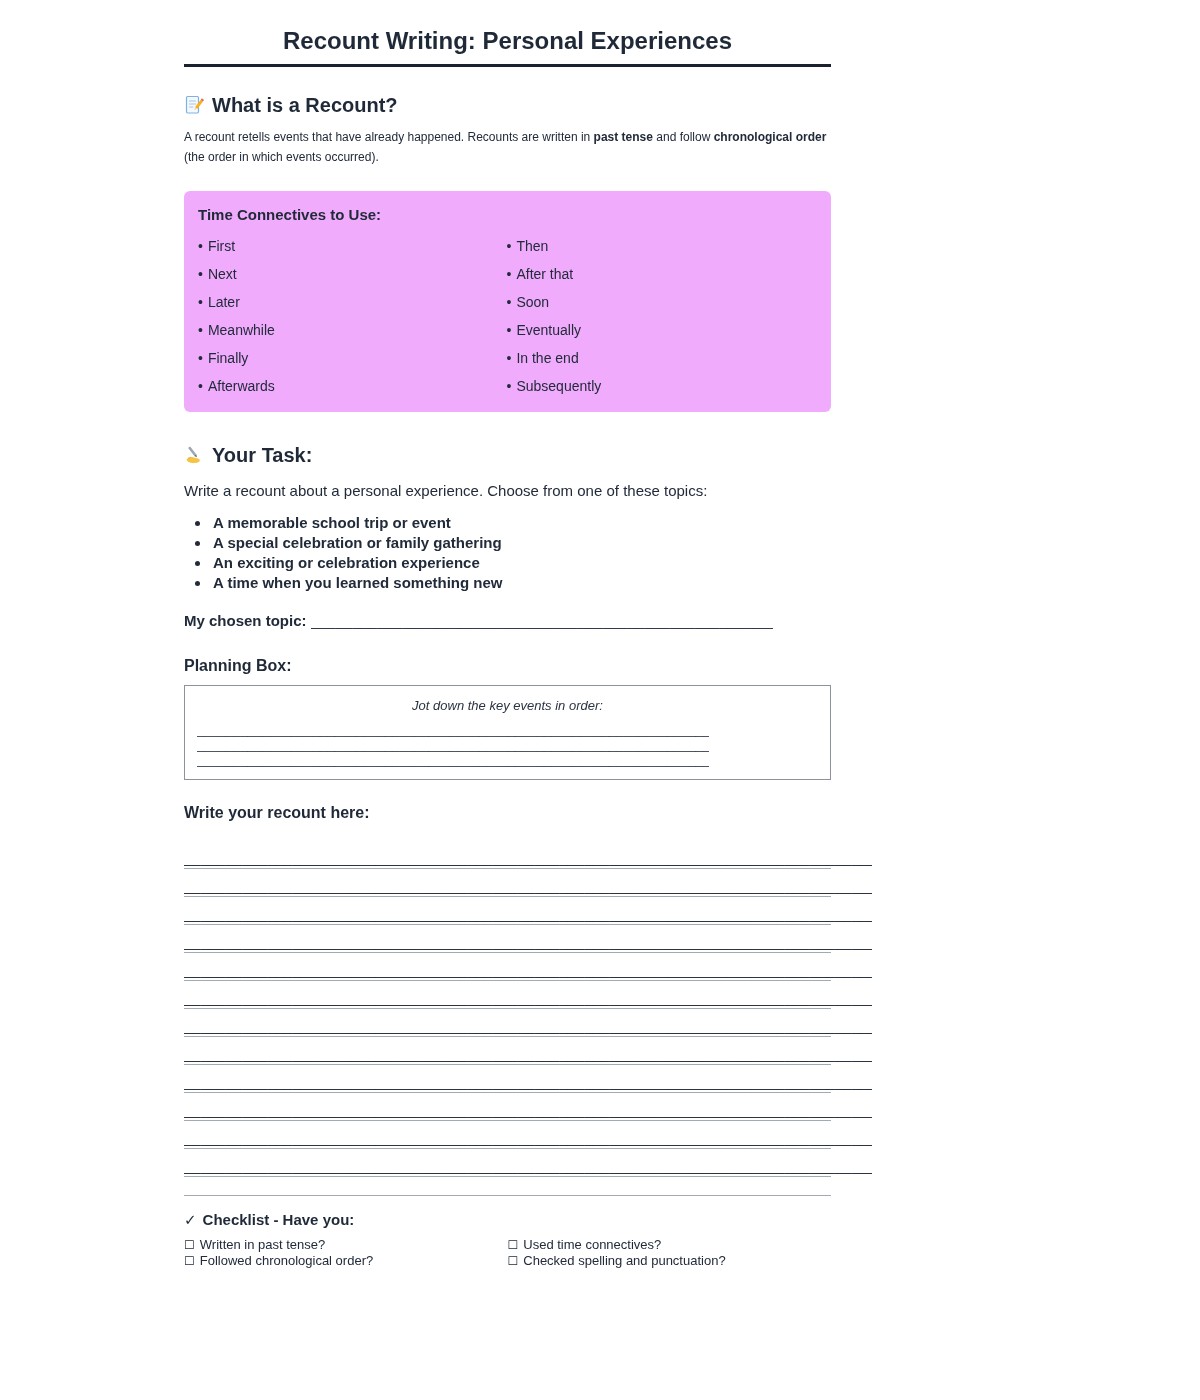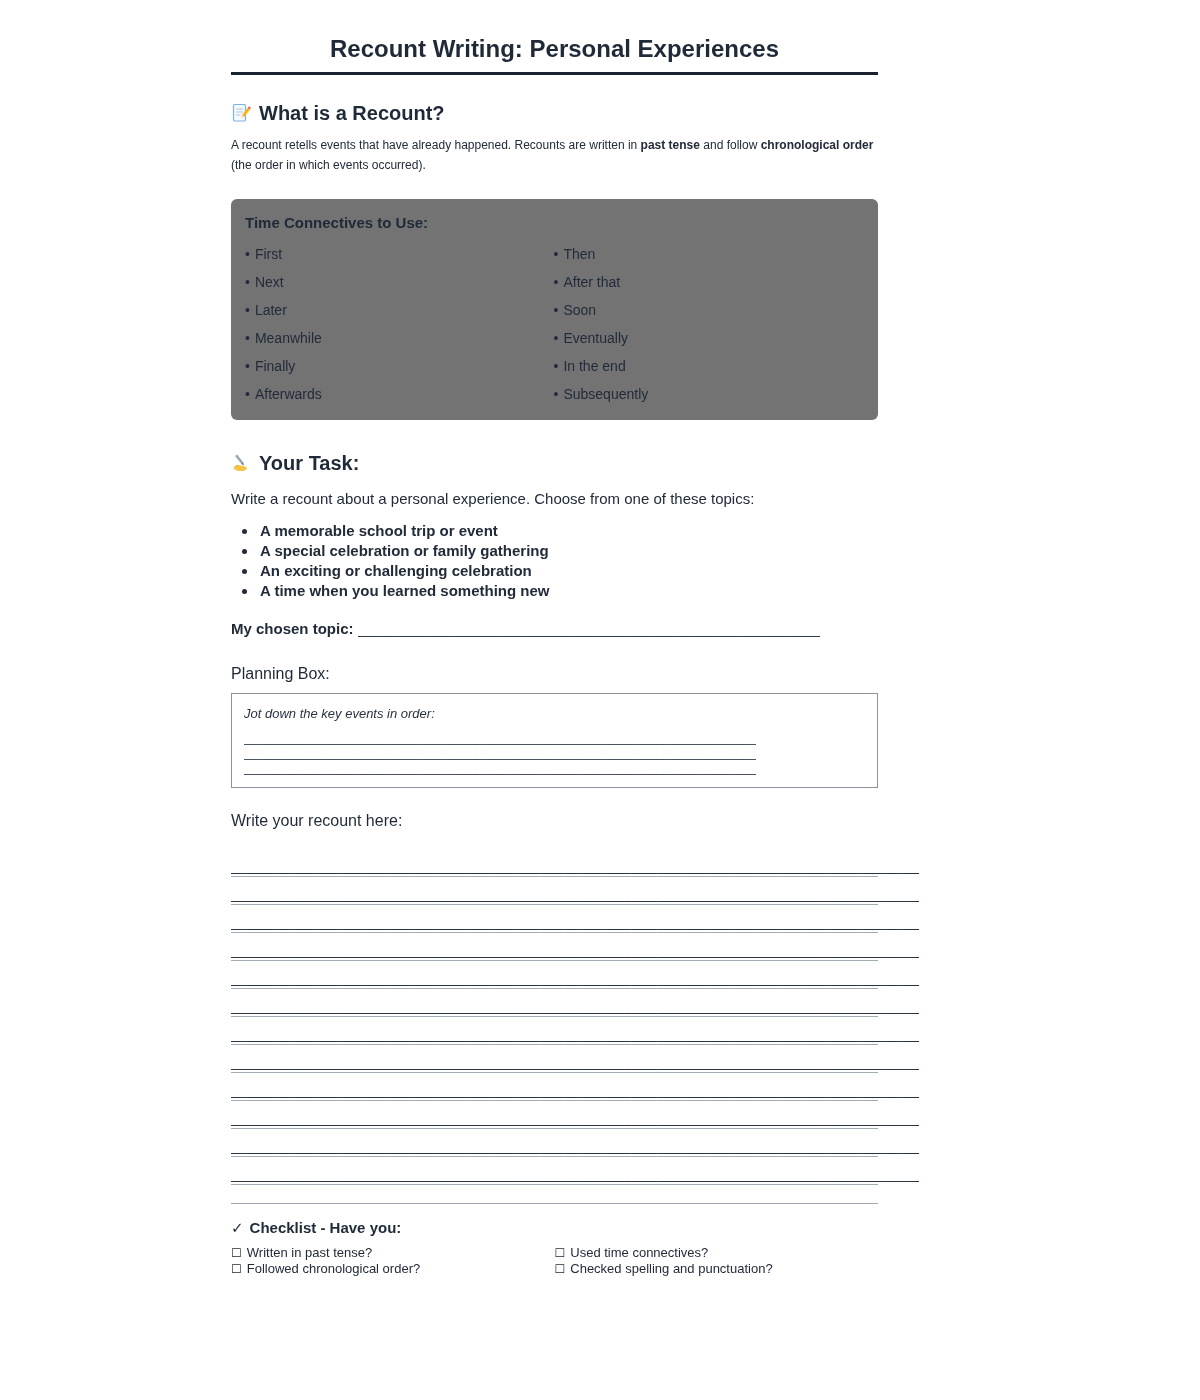--- a/index.html
+++ b/index.html
@@ -3,55 +3,55 @@
 <meta charset="utf-8">
 <style>
   * { margin:0; padding:0; box-sizing:border-box; }
   html,body { background:#ffffff; }
   body {
     width:1200px; height:1400px;
     font-family:"Liberation Sans","DejaVu Sans",sans-serif;
     color:#222b3a;
     position:relative; overflow:hidden;
   }
-  .sheet { padding:34px 184px 0 184px; width:1015px;margin-left:47px; }
+  .sheet { padding:26px 184px 0 184px; width:1015px; }
 
   
   .doc-title { font-size:24px; line-height:30px; font-weight:bold; text-align:center; color:#1f2937; }
   .id-row { display:flex; justify-content:space-between; margin-top:20px; font-size:15px; line-height:18px; }
   .id-field { white-space:nowrap; }
   .blank-line { display:inline-block; width:242px; height:16px; border-bottom:1.5px solid #2a3342; margin-left:8px; vertical-align:-4px; }
   .heavy-rule { margin-top:8px; height:3px; background:#1a2230; }
 
   
   h2.section-h { font-size:20px; line-height:24px; font-weight:bold; color:#1f2937; display:flex; align-items:center; gap:8px; }
-  h3.sub-h { font-size:16px; line-height:20px; font-weight:normal; color:#1f2937; }
+  h3.sub-h { font-size:16px; line-height:20px; font-weight:bold; color:#1f2937; }
   .icon-svg { flex:0 0 auto; display:inline-block; }
 
   .what-section { margin-top:26px; }
   .intro-p { margin-top:11px; font-size:12px; line-height:19.5px; }
 
   
-  .conn-box { margin-top:24px; background:#737373; border-radius:6px; padding:15px 16px 17px 14px; }
+  .conn-box { margin-top:24px; background:#f0abfc; border-radius:6px; padding:15px 16px 17px 14px; }
   .conn-head { font-size:15px; line-height:18px; font-weight:bold; color:#1f2937; }
   .conn-grid { margin-top:14px; display:grid; grid-template-columns:repeat(2,1fr); row-gap:11px; font-size:14px; line-height:17px; }
   .conn-item .bullet { margin-right:5px; }
 
   
   .task-section { margin-top:31px; }
   .task-intro { margin-top:14px; font-size:15px; line-height:19px; }
   .topics { margin-top:13px; padding-left:27px; font-size:15px; line-height:20px; }
   .topics li { padding-left:2px;font-weight:bold; }
   .chosen-row { margin-top:18px; font-size:15px; line-height:19px; white-space:nowrap; }
   .chosen-row .label { font-weight:bold; }
   .uline-fill { display:inline-block; max-width:462px; overflow:hidden; white-space:nowrap; vertical-align:bottom; color:#242e3e; }
 
   
   .plan-h { margin-top:26px; }
-  .plan-box { margin-top:9px; border:1px solid #8d939c; padding:12px 12px 12px 12px; }
+  .plan-box { margin-top:9px; border:1px solid #8d939c; padding:12px 12px 12px 12px;text-align:center; }
   .plan-prompt { font-size:13px; line-height:15px; font-style:italic; color:#2a3342; }
   .plan-lines { margin-top:9px; }
   .plan-line { display:block; height:15px; line-height:15px; font-size:13px; width:512px; overflow:hidden; white-space:nowrap; color:#242e3e; }
 
   
   .write-h { margin-top:23px; }
   .write-lines { margin-top:24px; }
   .write-line { height:22px; line-height:22px; border-bottom:1px solid #a3aab3; margin-bottom:6px; font-size:15px; }
   .write-line .fill { display:block; width:688px; overflow:hidden; white-space:nowrap; color:#1a2433; }
   .write-line.blank { height:13px; }
@@ -131,21 +131,21 @@
         <path d="M2.5 14.5 Q4 11.5 8 12 L14 13.5 Q16.5 14.5 15.5 16.5 Q13 18.5 8 18 Q3.5 17.5 2.5 14.5 Z" fill="#f6c445"></path>
         <path d="M4 13.5 L7 12.2" stroke="#e0a93a" stroke-width="0.8" fill="none"></path>
       </svg>
       <span>Your Task:</span>
     </h2>
     <p class="task-intro">Write a recount about a personal experience. Choose from one of these topics:</p>
     <ul class="topics">
 
     <li>A memorable school trip or event</li>
         <li>A special celebration or family gathering</li>
-        <li>An exciting or challenging celebration</li>
+        <li>An exciting or celebration experience</li>
         <li>A time when you learned something new</li>
       </ul>
     <div class="chosen-row">
       <span class="label">My chosen topic:</span>
       <span class="uline-fill">______________________________________________________________________</span>
     </div>
   </div>
 
   <h3 class="sub-h plan-h">Planning Box:</h3>
   <div class="plan-box">

